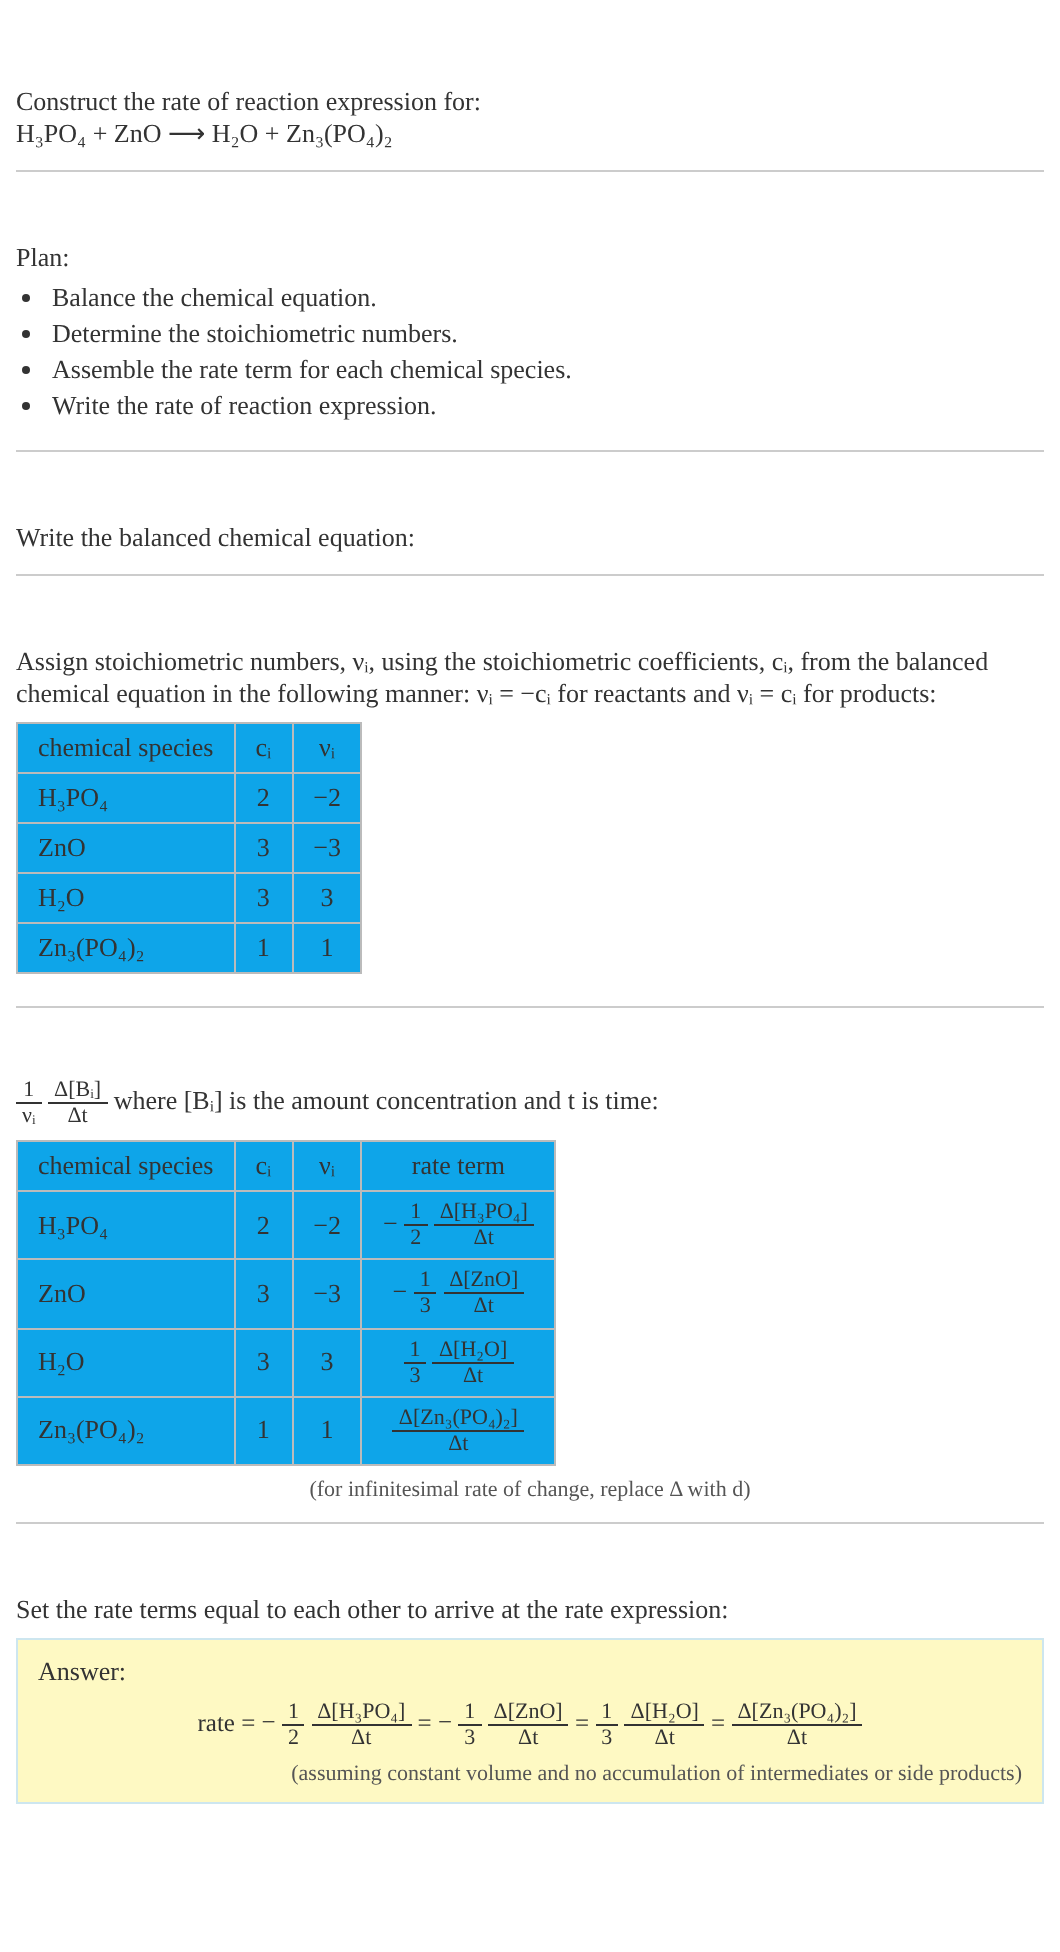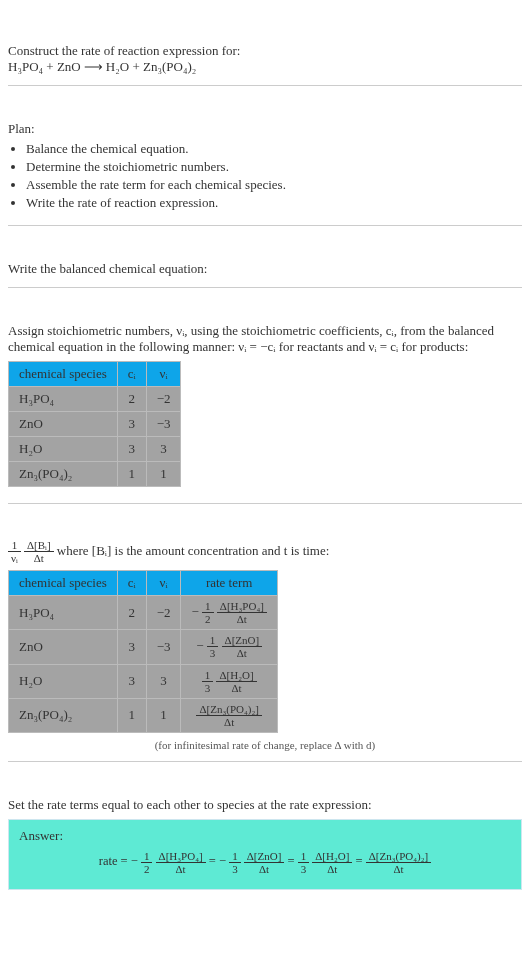--- a/index.html
+++ b/index.html
@@ -31,21 +31,21 @@
     margin: 2px 0;
   }
   table.stoich {
     border-collapse: collapse;
     margin: 6px 0;
   }
   table.stoich th, table.stoich td {
     border: 1px solid #bbb;
     padding: 4px 10px;
     text-align: center;
-    background: #a3a3a3;
+    background: #0ea5e9;
     font-weight: normal;
   }
   table.stoich th {
     background: #0ea5e9;
   }
   table.stoich td.species {
     text-align: left;
   }
   .frac {
     display: inline-block;
@@ -66,21 +66,21 @@
   .rateterm {
     white-space: nowrap;
   }
   .footnote {
     font-size: 11px;
     color: #555;
     margin-top: 2px;
     text-align: center;
   }
   .answerbox {
-    background: #5eead4;
+    background: #fef9c3;
     border: 1px solid #cde6ef;
     padding: 8px 10px;
     margin-top: 6px;
   }
   .answerbox .label {
     margin-bottom: 4px;
   }
   .answerbox .rate {
     text-align: center;
     margin: 6px 0;
@@ -206,21 +206,21 @@
         <span class="frac"><span class="num">Δ[Zn₃(PO₄)₂]</span><span class="den">Δt</span></span>
       </span></td>
     </tr>
   </tbody>
     </table>
   <div class="footnote">(for infinitesimal rate of change, replace Δ with d)</div>
 </div>
 <hr>
 
 <div class="section">
-  <div>Set the rate terms equal to each other to species at the rate expression:</div>
+  <div>Set the rate terms equal to each other to arrive at the rate expression:</div>
   <div class="answerbox">
     <div class="label">Answer:</div>
     <div class="rate">
       <span>rate = </span>
       <span>
         <span>−</span>
         <span class="frac"><span class="num">1</span><span class="den">2</span></span>
         <span class="frac"><span class="num">Δ[H₃PO₄]</span><span class="den">Δt</span></span>
       </span>
       <span> = </span>
@@ -232,14 +232,15 @@
       <span> = </span>
       <span>
         <span class="frac"><span class="num">1</span><span class="den">3</span></span>
         <span class="frac"><span class="num">Δ[H₂O]</span><span class="den">Δt</span></span>
       </span>
       <span> = </span>
       <span>
         <span class="frac"><span class="num">Δ[Zn₃(PO₄)₂]</span><span class="den">Δt</span></span>
       </span>
     </div>
+    <div class="assume">(assuming constant volume and no accumulation of intermediates or side products)</div>
   </div>
 </div>
 
 </body></html>

